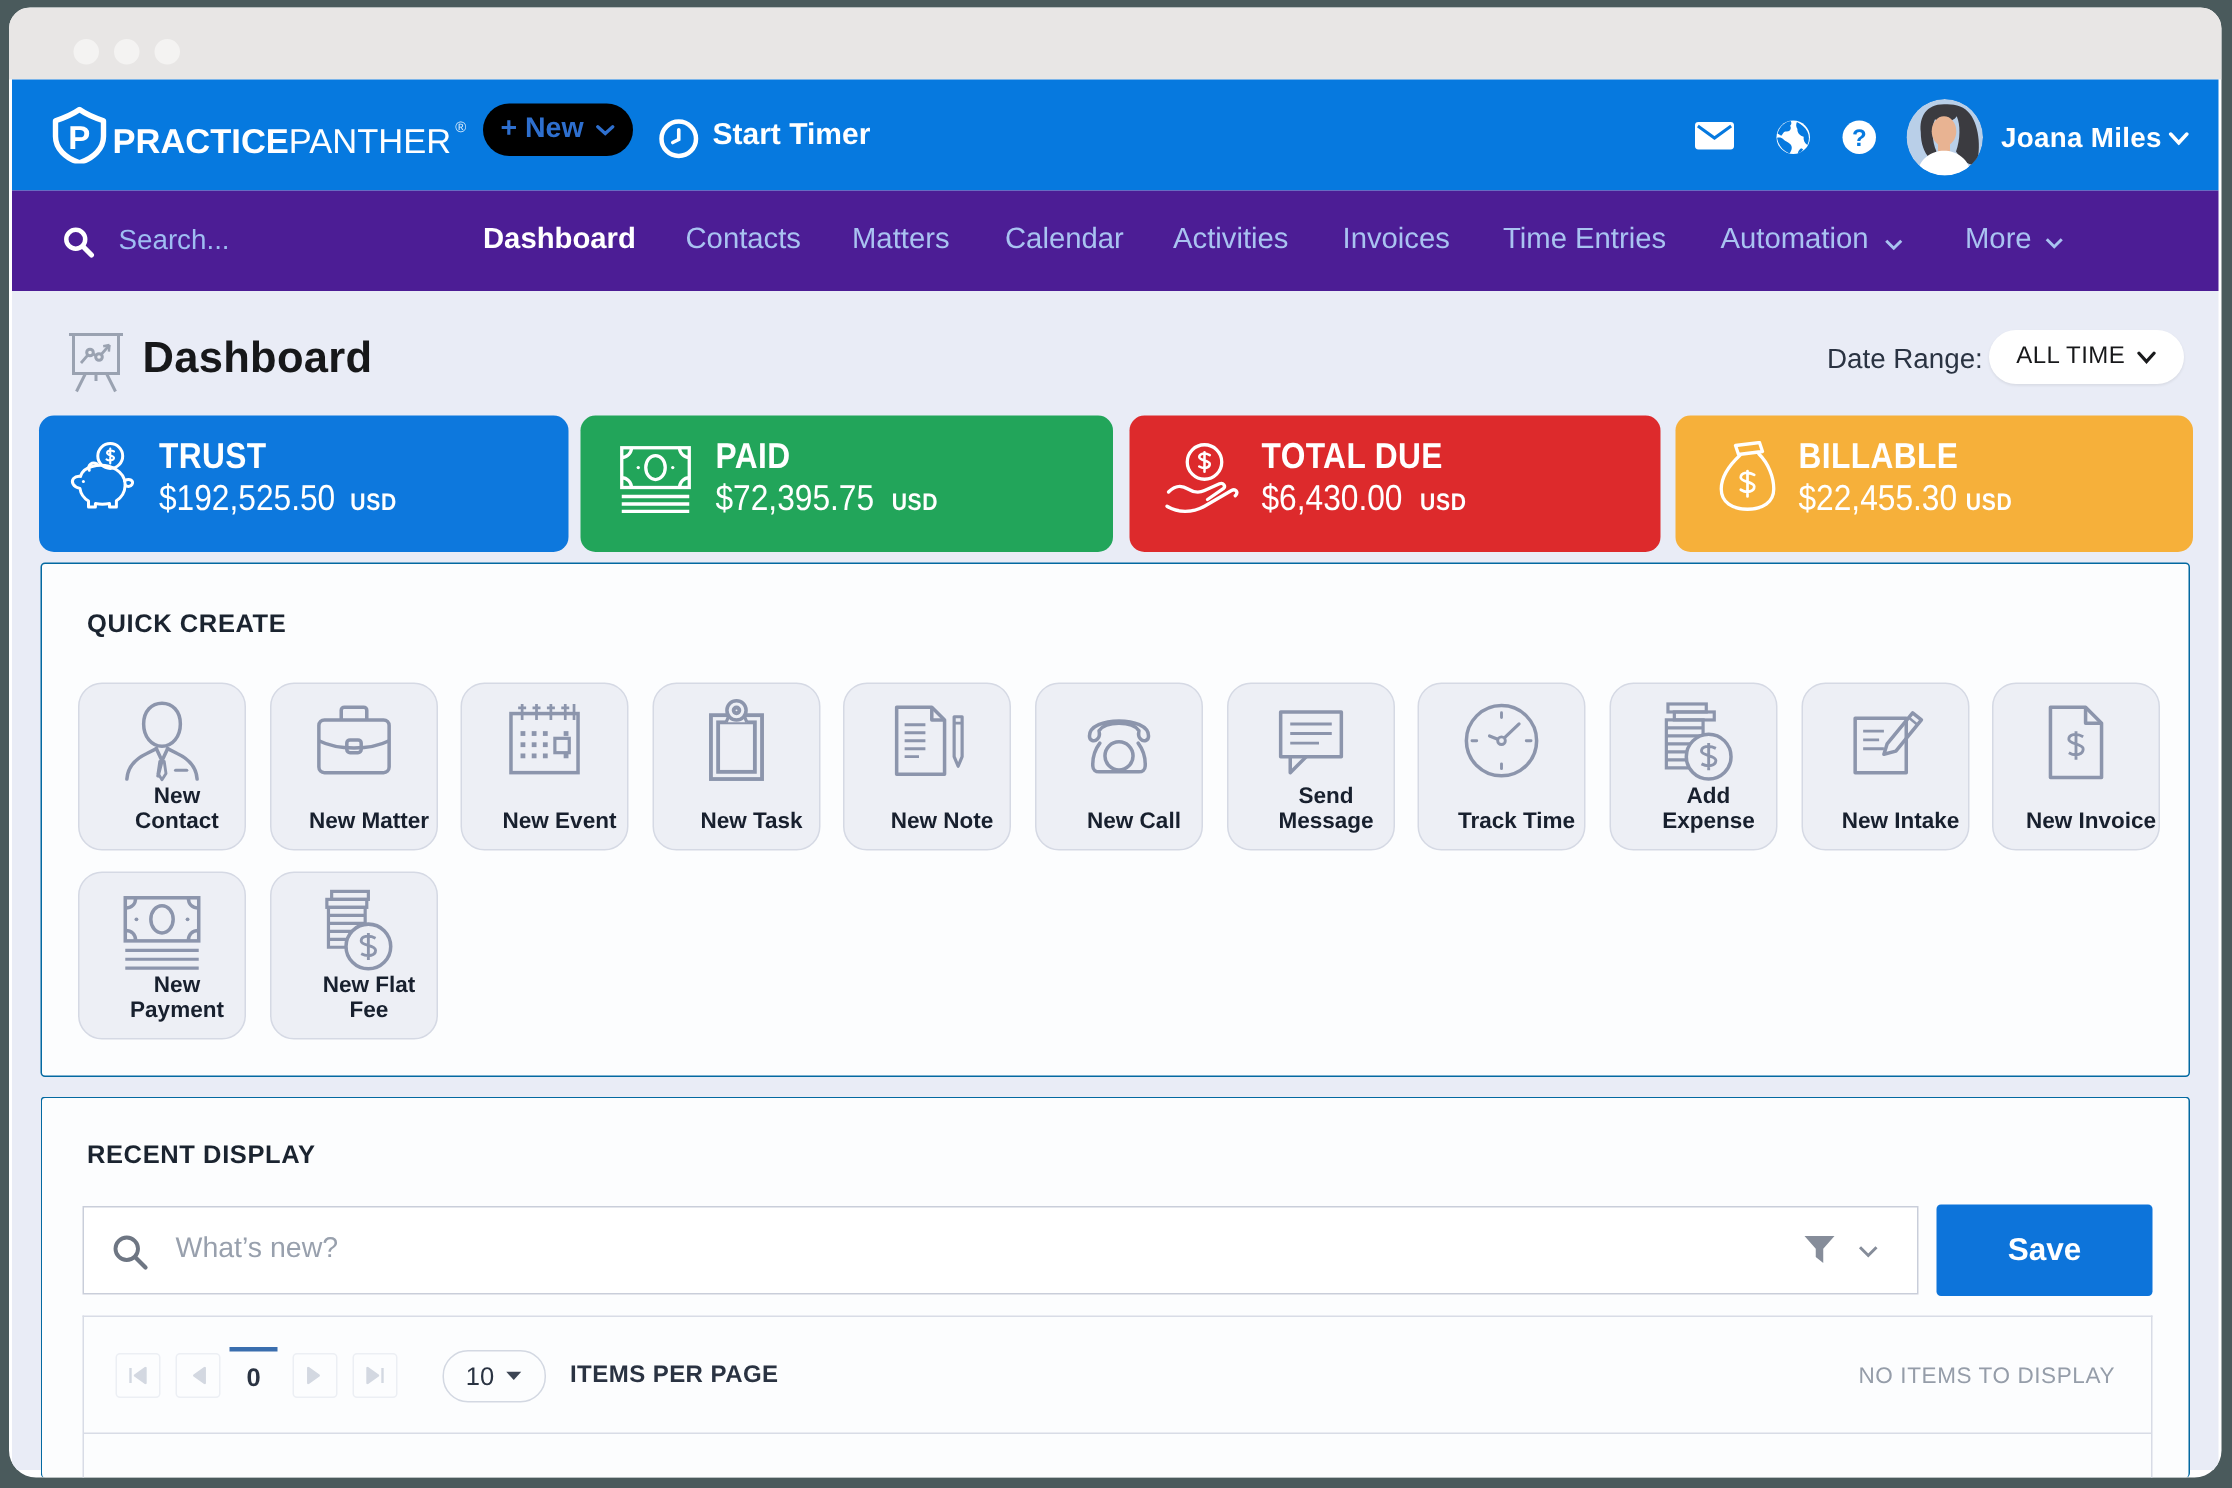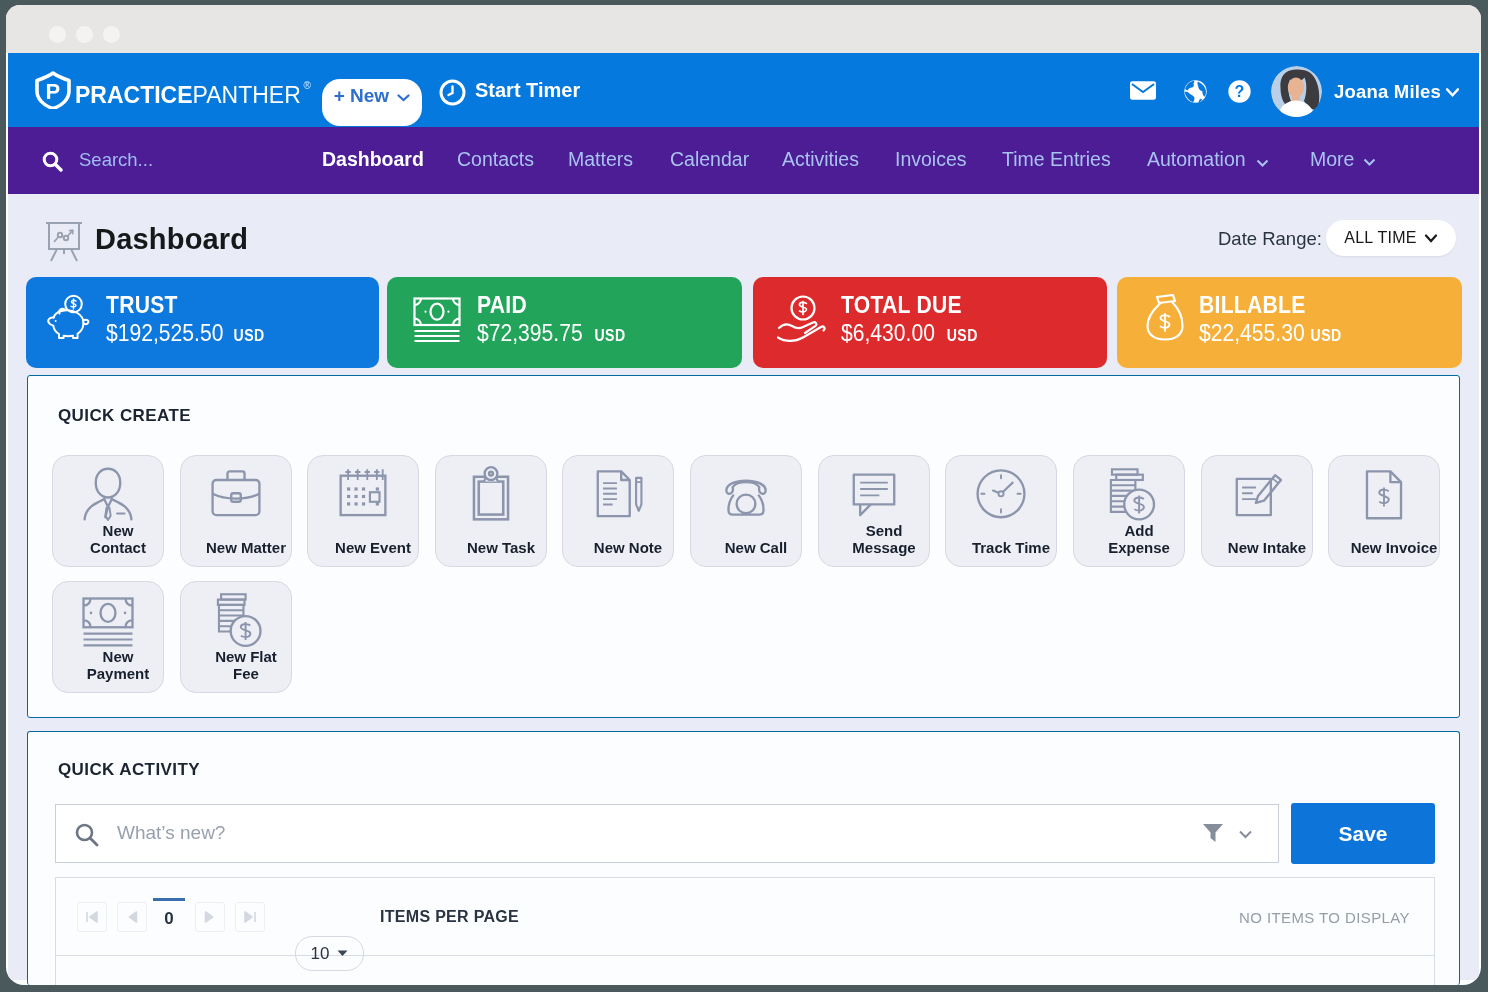--- a/index.html
+++ b/index.html
@@ -10,21 +10,21 @@
   .dot { position:absolute; top:21px; width:17px; height:17px; border-radius:50%; background:#f4f3f2; }
   
   #header { position:absolute; left:2px; top:48px; width:1471px; height:74px; background:#0679df; }
   
   #nav { position:absolute; left:2px; top:122px; width:1471px; height:67px; background:#4c1d95; }
   
   #content { position:absolute; left:2px; top:189px; width:1471px; height:786px; background:#e9ecf6; }
 
   
   #logo { position:absolute; left:27px; top:17px; }
-  #newbtn { position:absolute; left:314px; top:26px; width:100px; height:47px; background:#ffffff; border-radius:18px;
+  #newbtn { position:absolute; left:314px; top:16px; width:100px; height:35px; background:#000000; border-radius:18px;
             color:#2e6fce; font-size:19px; font-weight:bold; text-align:center; line-height:34px; }
   #starttimer { position:absolute; left:467px; top:26px; color:#fff; font-size:20px; font-weight:bold; }
   #uname { position:absolute; left:1326px; top:28px; color:#fff; font-size:18.5px; font-weight:bold; letter-spacing:.2px; }
 
   
   .navitem { position:absolute; top:21px; font-size:19.5px; color:#a9c3f1; }
   .navitem.active { color:#fff; font-weight:bold; }
   #searchtxt { position:absolute; left:71px; top:22px; font-size:18.5px; color:#9fbdf2; }
 
   
@@ -56,21 +56,21 @@
   #searchbox { position:absolute; left:27px; top:72px; width:1224px; height:59px; background:#fff; border:1px solid #c9ceda; }
   #whatsnew { position:absolute; left:61px; top:17px; font-size:19px; color:#98a0ad; }
   #savebtn { position:absolute; left:1263px; top:71px; width:144px; height:61px; background:#0d74da; border-radius:3px;
              color:#fff; font-size:21px; font-weight:bold; text-align:center; line-height:61px; }
   #pagebox { position:absolute; left:27px; top:145px; width:1380px; height:110px; border:1px solid #d8dce6; border-bottom:none; }
   #pagerow { position:absolute; left:0; top:0; width:100%; height:78px; border-bottom:1px solid #d8dce6; }
 
   #pzero { position:absolute; left:97px; top:20px; width:32px; text-align:center; font-size:17px; font-weight:bold; color:#2a3342;
            border-top:3px solid #3a6eae; padding-top:8px; }
   #ppill { position:absolute; left:239px; top:22px; width:69px; height:35px; border:1px solid #d3d8e2; border-radius:17px;
-           font-size:17px; color:#2a3342; display:flex; align-items:center; justify-content:center; gap:8px;margin-top:36px; }
+           font-size:17px; color:#2a3342; display:flex; align-items:center; justify-content:center; gap:8px; }
   #ipp { position:absolute; left:324px; top:30px; font-size:16px; font-weight:bold; color:#2a3342; letter-spacing:.3px; }
   #noitems { position:absolute; right:24px; top:31px; font-size:15px; color:#959da9; letter-spacing:.4px; }
 </style>
 </head>
 <body>
 <div id="win">
   <div id="titlebar">
     <div class="dot" style="left:43px"></div>
     <div class="dot" style="left:70px"></div>
     <div class="dot" style="left:97px"></div>
@@ -386,21 +386,21 @@
           <path d="M13 14 H36 V19 H13 Z M13 19 H36 V24 H13 Z M13 24 H36 V29 H13 Z M13 29 H36 V34 H13 Z M13 34 H36 V39 H13 Z"></path>
           <circle cx="38" cy="38.5" r="14" fill="#edeff5" stroke-width="2.2"></circle>
           <path d="M38 30 v17 M33.5 43 c4.5 2.4 9 1 9 -2.2 c0 -3.2 -9 -2.8 -9 -5.8 c0 -2.9 4.5 -4 9 -1.7" stroke-width="1.8"></path>
         </g>
       </svg>
       <div class="tl">New Flat Fee</div>
     </div>
   </div>
 
   <div class="panel" id="rapanel">
-    <div class="plabel" style="top:28px">QUICK ACTIVITY</div>
+    <div class="plabel" style="top:28px">RECENT DISPLAY</div>
     <div id="savebtn">Save</div>
     <div id="searchbox">
       <svg style="position:absolute;left:18px;top:17px" width="25" height="25" viewBox="0 0 25 25">
         <circle cx="10.5" cy="10.5" r="7.5" fill="none" stroke="#6e7683" stroke-width="2.6"></circle>
         <path d="M16 16 L23 23" stroke="#6e7683" stroke-width="2.8" stroke-linecap="round"></path>
       </svg>
       <div id="whatsnew">What’s new?</div>
       <svg style="position:absolute;left:1146px;top:18px" width="22" height="22" viewBox="0 0 22 22">
         <path d="M1 1 H21 L13.5 9.5 V19 L8.5 15 V9.5 Z" fill="#868d9a"></path>
       </svg>

